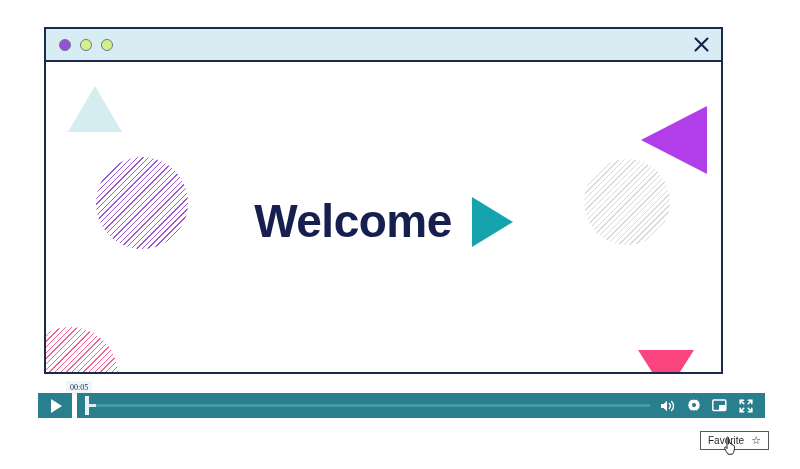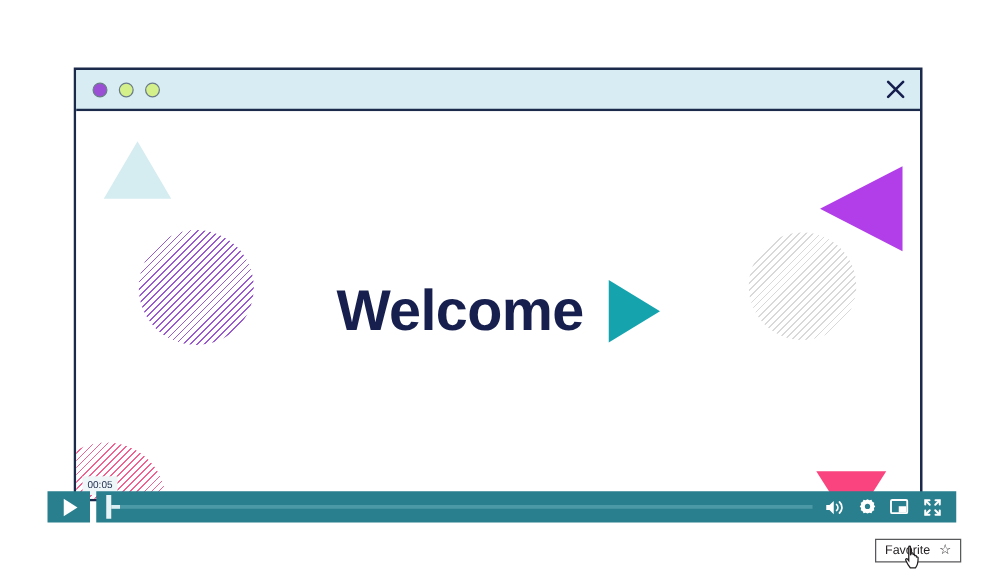--- a/index.html
+++ b/index.html
@@ -11,28 +11,27 @@
     width: 800px;
     height: 469px;
     position: relative;
     overflow: hidden;
     font-family: "Liberation Sans", sans-serif;
   }
 
   
   #window-frame {
     position: absolute;
-    left: 59px;
+    left: 44px;
     top: 27px;
     width: 679px;
     height: 347px;
     border: 2px solid #1b2a4a;
     background: #ffffff;
     box-sizing: border-box;
-    margin-top: 27px;
   }
 
   #title-bar {
     position: absolute;
     left: 0;
     top: 0;
     right: 0;
     height: 33px;
     background: #d7edf3;
     border-bottom: 2px solid #1b2a4a;
@@ -235,21 +234,21 @@
   
   #time-tooltip {
     position: absolute;
     left: 66px;
     top: 381px;
     background: #eef6f8;
     color: #1b2a4a;
     font-size: 8px;
     line-height: 1;
     padding: 3px 4px 4px 4px;
-    font-family: Liberation Sans, sans-serif;
+    font-family: Liberation Serif, serif;
     white-space: nowrap;
   }
 
   
   #favorite-tooltip {
     position: absolute;
     left: 700px;
     top: 431px;
     background: #ffffff;
     border: 1px solid #58595b;

